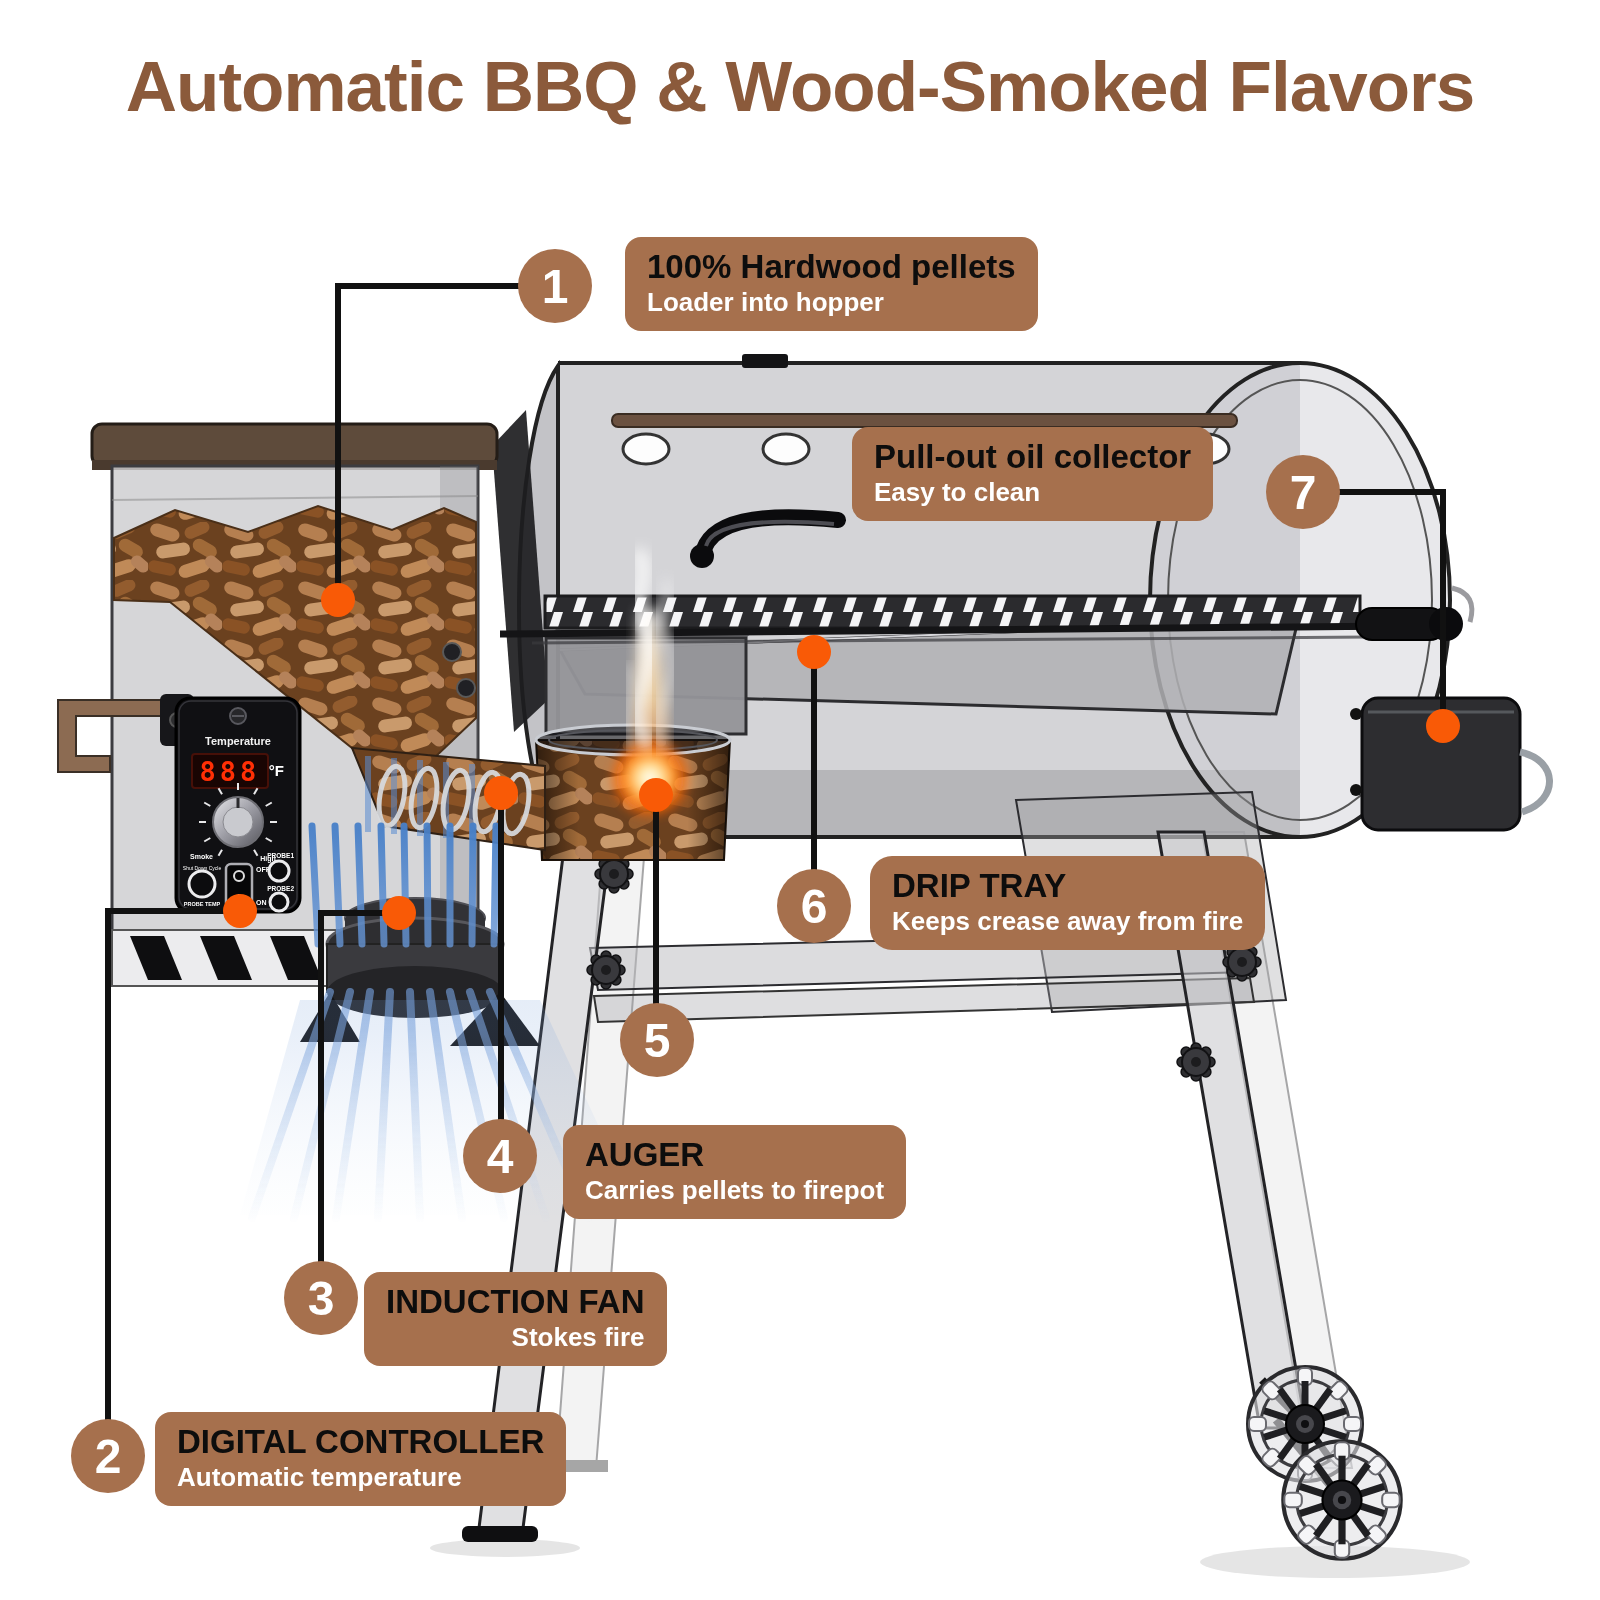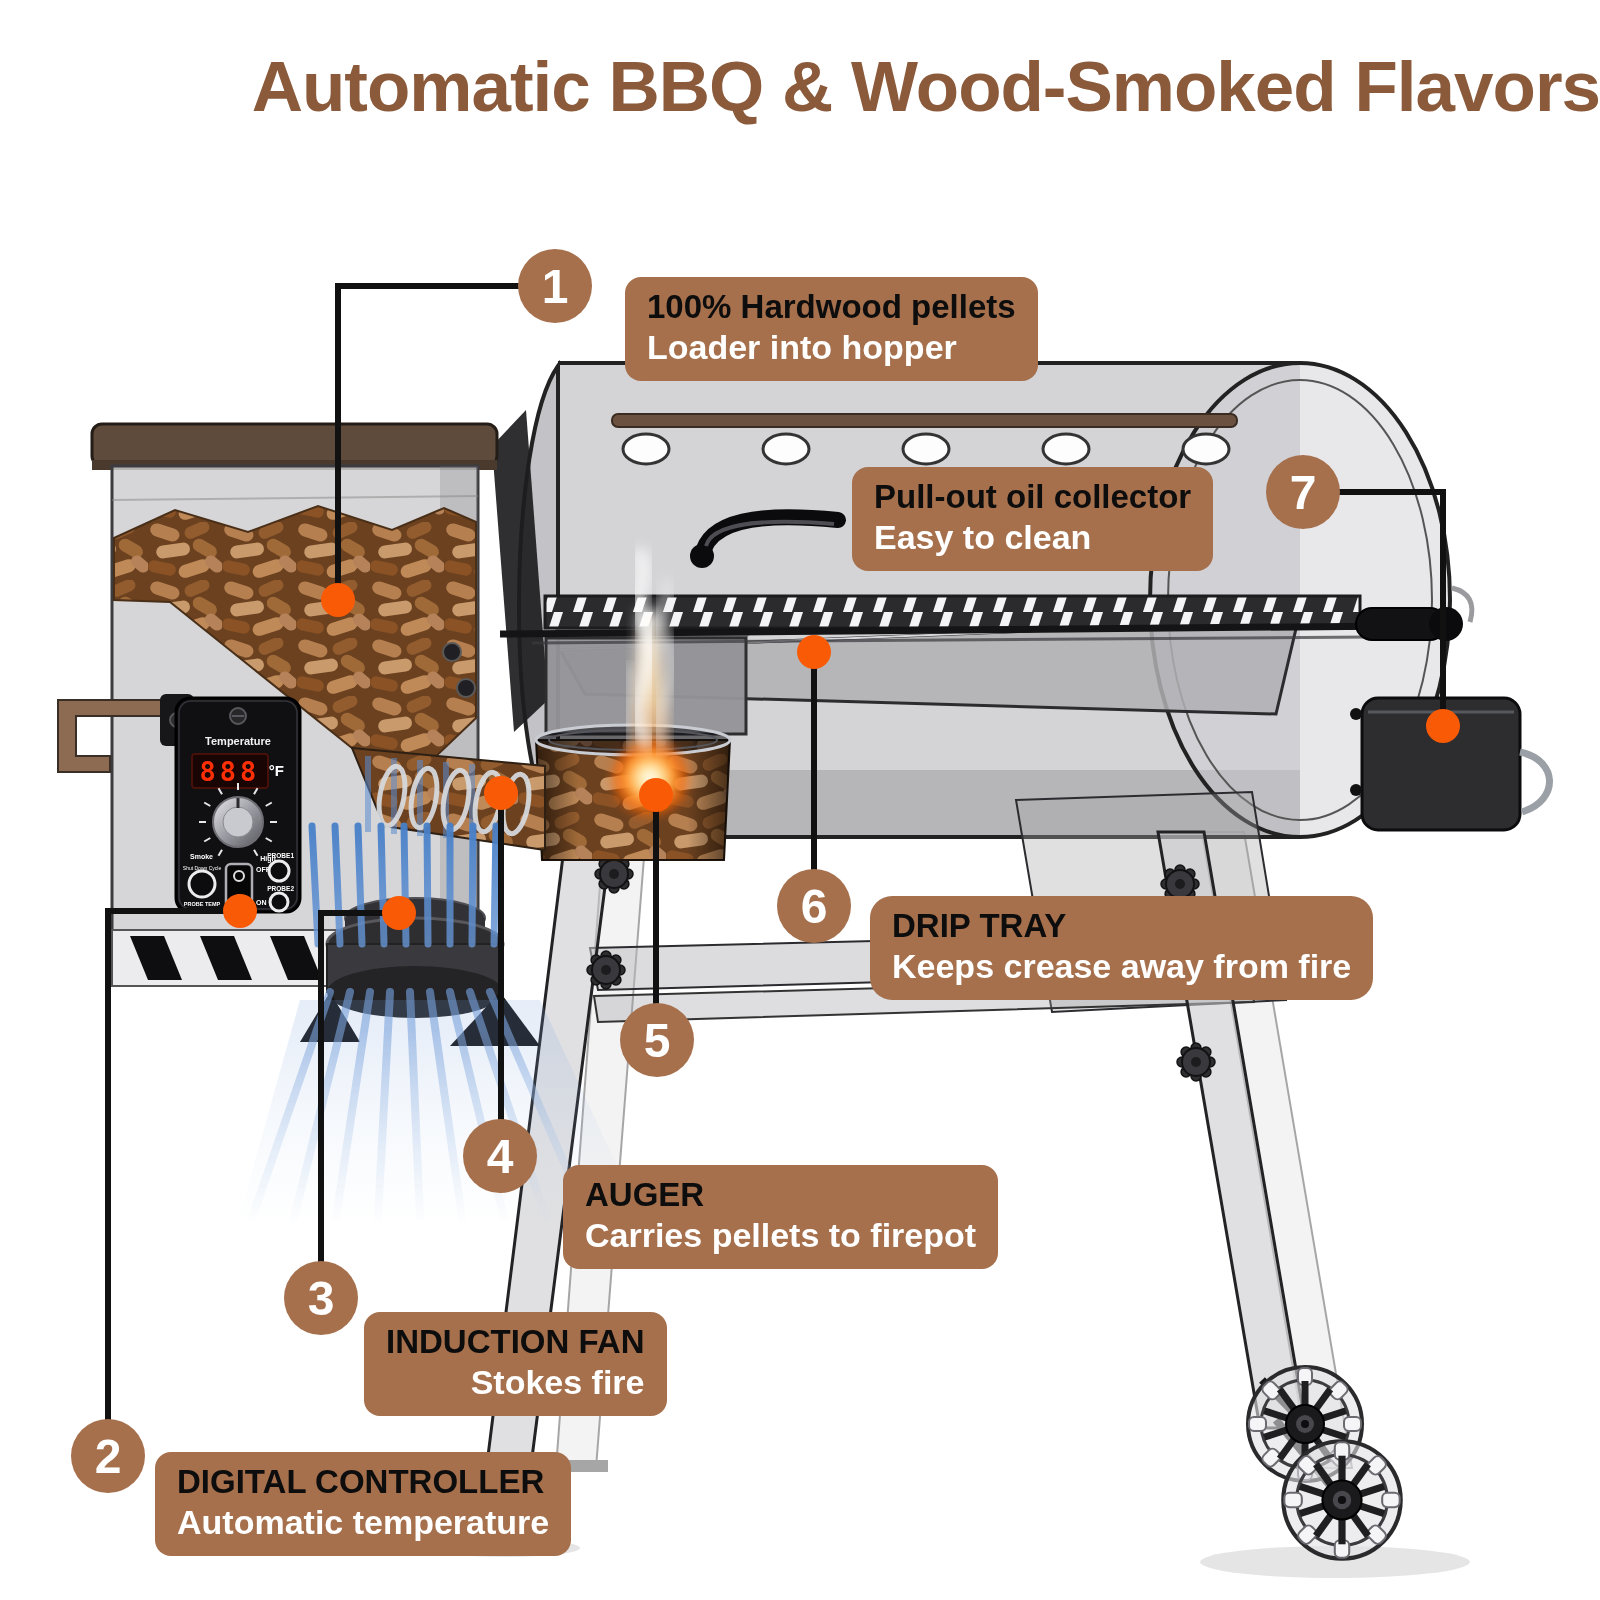--- a/index.html
+++ b/index.html
@@ -1,24 +1,24 @@
 <!DOCTYPE html>
 <html><head>
 <meta charset="utf-8">
 <style>
   html,body{margin:0;padding:0;background:#fff;}
   .canvas{position:relative;width:1600px;height:1600px;background:#ffffff;overflow:hidden;
           font-family:"Liberation Sans",sans-serif;}
-  .page-title{position:absolute;left:0;top:46px;width:100%;text-align:right;
+  .page-title{position:absolute;left:0;top:46px;width:100%;text-align:center;
               font-size:71px;font-weight:bold;color:#8b5a3b;letter-spacing:-1px;z-index:6;}
   svg.art{position:absolute;left:0;top:0;z-index:1;}
   svg.overlay{position:absolute;left:0;top:0;z-index:3;}
-  .callout-box{position:absolute;background:#a6704d;border-radius:16px;padding:10px 22px 12px 22px;z-index:4;margin-top:40px;}
+  .callout-box{position:absolute;background:#a6704d;border-radius:16px;padding:10px 22px 12px 22px;z-index:4;}
   .callout-box .t{font-size:33px;font-weight:bold;color:#0d0d0d;line-height:1.22;white-space:nowrap;}
-  .callout-box .s{font-size:34px;font-weight:bold;color:#ffffff;line-height:1.22;white-space:nowrap;}
+  .callout-box .s{font-size:26px;font-weight:bold;color:#ffffff;line-height:1.22;white-space:nowrap;}
   .callout-circle{position:absolute;width:74px;height:74px;border-radius:50%;background:#a6704d;
                   color:#fff;font-weight:bold;font-size:48px;display:flex;align-items:center;
                   justify-content:center;z-index:5;}
   
   .b1{left:625px;top:237px;} .c1{left:518px;top:249px;}
   .b2{left:155px;top:1412px;} .c2{left:71px;top:1419px;}
   .b3{left:364px;top:1272px;text-align:right;} .c3{left:284px;top:1261px;}
   .b4{left:563px;top:1125px;} .c4{left:463px;top:1119px;}
   .b5{left:712px;top:996px;}  .c5{left:620px;top:1003px;}
   .b6{left:870px;top:856px;border-radius:22px;}  .c6{left:777px;top:869px;}

